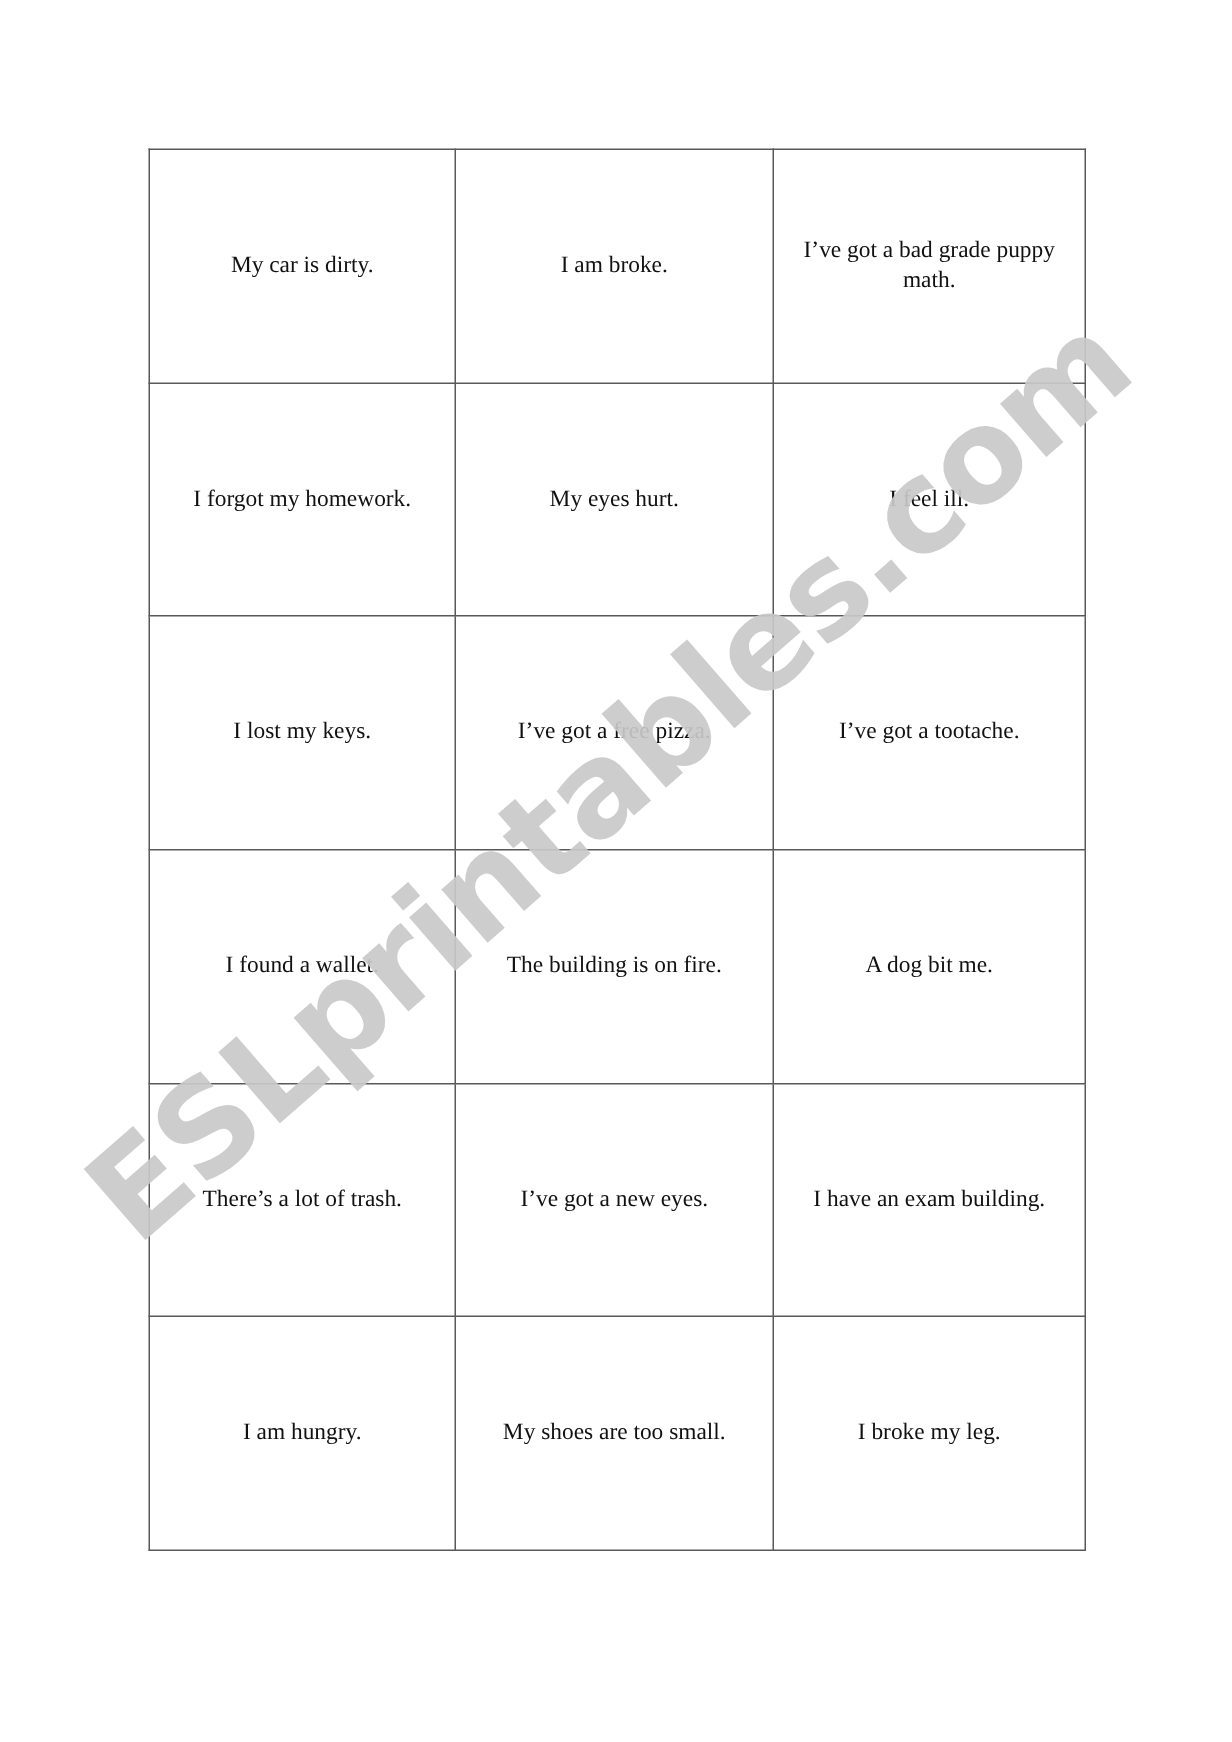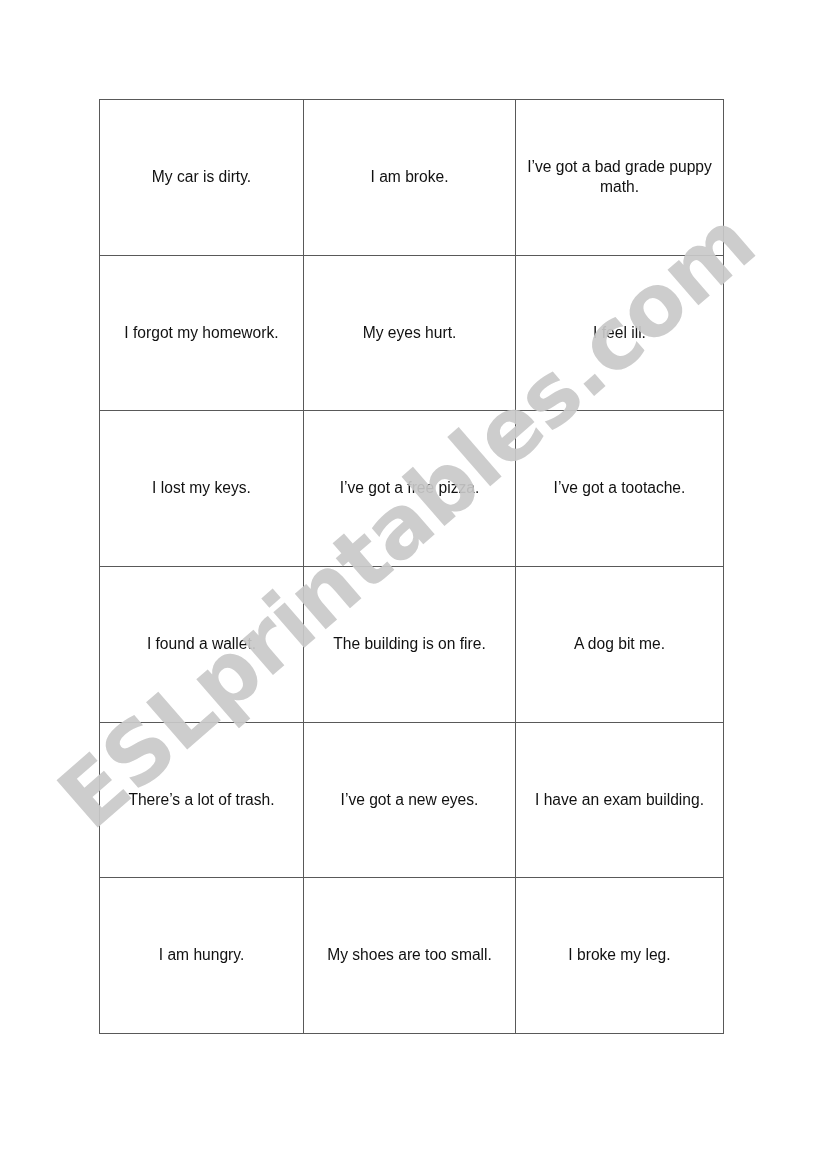--- a/index.html
+++ b/index.html
@@ -55,20 +55,21 @@
   #card-table {
     position: absolute;
     left: 99px;
     top: 99px;
     width: 624px;
     height: 935px;
     border-collapse: collapse;
     table-layout: fixed;
     z-index: 2;
     background: transparent;
+    font-family: Liberation Serif, serif;
   }
   #card-table td {
     border: 1.3px solid #595959;
     padding: 4px 7px;
     text-align: center;
     vertical-align: middle;
     font-size: 15.6px;
     line-height: 1.33;
     color: #111111;
     background: transparent;

